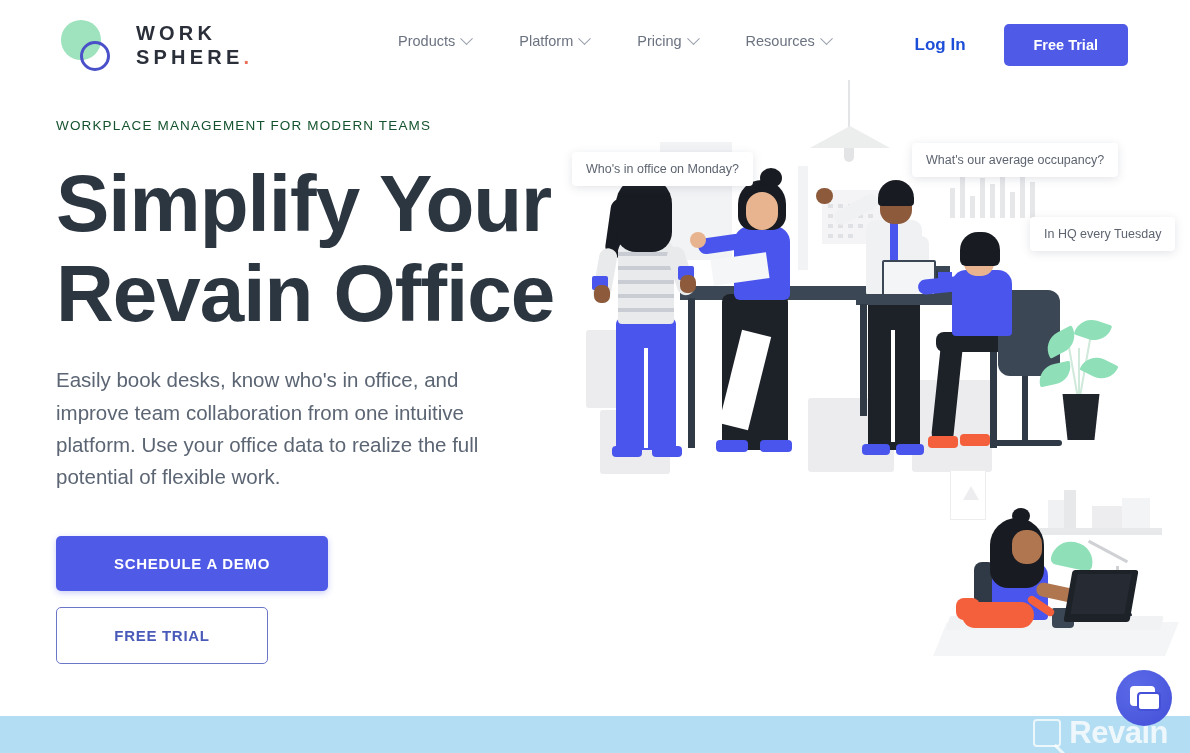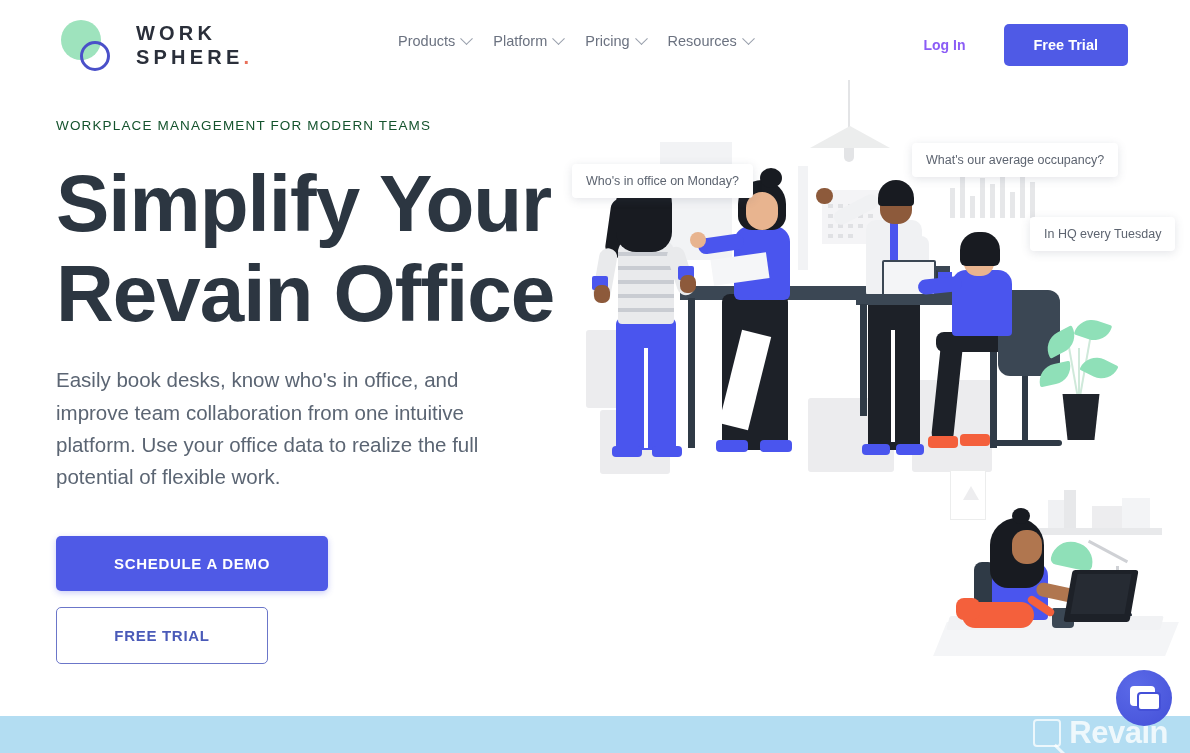--- a/index.html
+++ b/index.html
@@ -34,39 +34,39 @@
   }
   .logo-text { display: flex; flex-direction: column; gap: 3px; }
   .logo-line1, .logo-line2 {
     font-size: 20px; font-weight: bold; color: #2a2f3a;
     letter-spacing: 4.2px; line-height: 1.05;
   }
   .logo-dot { color: #e8705a; }
 
   .nav {
     position: absolute; left: 398px; top: 33px;
-    display: flex; align-items: center; gap: 22px;
+    display: flex; align-items: center; gap: 48px;
   }
   .nav-item {
     display: flex; align-items: center; gap: 7px;
     font-size: 14.5px; color: #6b7280; cursor: pointer;
     white-space: nowrap;
   }
   .chev {
     width: 9px; height: 9px; display: inline-block;
     border-right: 1.6px solid #9aa1ad; border-bottom: 1.6px solid #9aa1ad;
     transform: rotate(45deg) translate(-2px, -2px);
   }
 
   .header-right {
     position: absolute; right: 62px; top: 24px;
     display: flex; align-items: center; gap: 38px;
   }
   .login-link {
-    font-size: 14px; font-weight: bold; color: #8b5cf6;
+    font-size: 17px; font-weight: bold; color: #1d4ed8;
     cursor: pointer; white-space: nowrap;
   }
   .btn-free-trial {
     background: #4f5ae6; color: #fff;
     font-size: 14.5px; font-weight: bold;
     padding: 13px 30px; border: none; border-radius: 5px;
     cursor: pointer; white-space: nowrap;
   }
 
   
@@ -98,21 +98,21 @@
   }
 
   
   .illus { position: absolute; left: 560px; top: 80px; width: 620px; height: 600px; }
   .bubble {
     position: absolute; background: #fff; border-radius: 4px;
     box-shadow: 0 2px 10px rgba(80,90,110,0.16);
     font-size: 12.5px; color: #5d6470; padding: 10px 14px;
     white-space: nowrap;
   }
-  .b1 { left: 12px;  top: 84px; }
+  .b1 { left: 12px;  top: 72px; }
   .b2 { left: 352px; top: 63px; }
   .b3 { left: 470px; top: 137px; }
   .b4 { left: 250px; top: 446px; }
 
   
   .sh { position: absolute; }
   .wallpanel { background: #f2f3f5; }
   .grayfurn  { background: #ececee; }
 
   .pendant-rod { position:absolute; left:288px; top:0px; width:2px; height:48px; background:#e3e4e6; }

